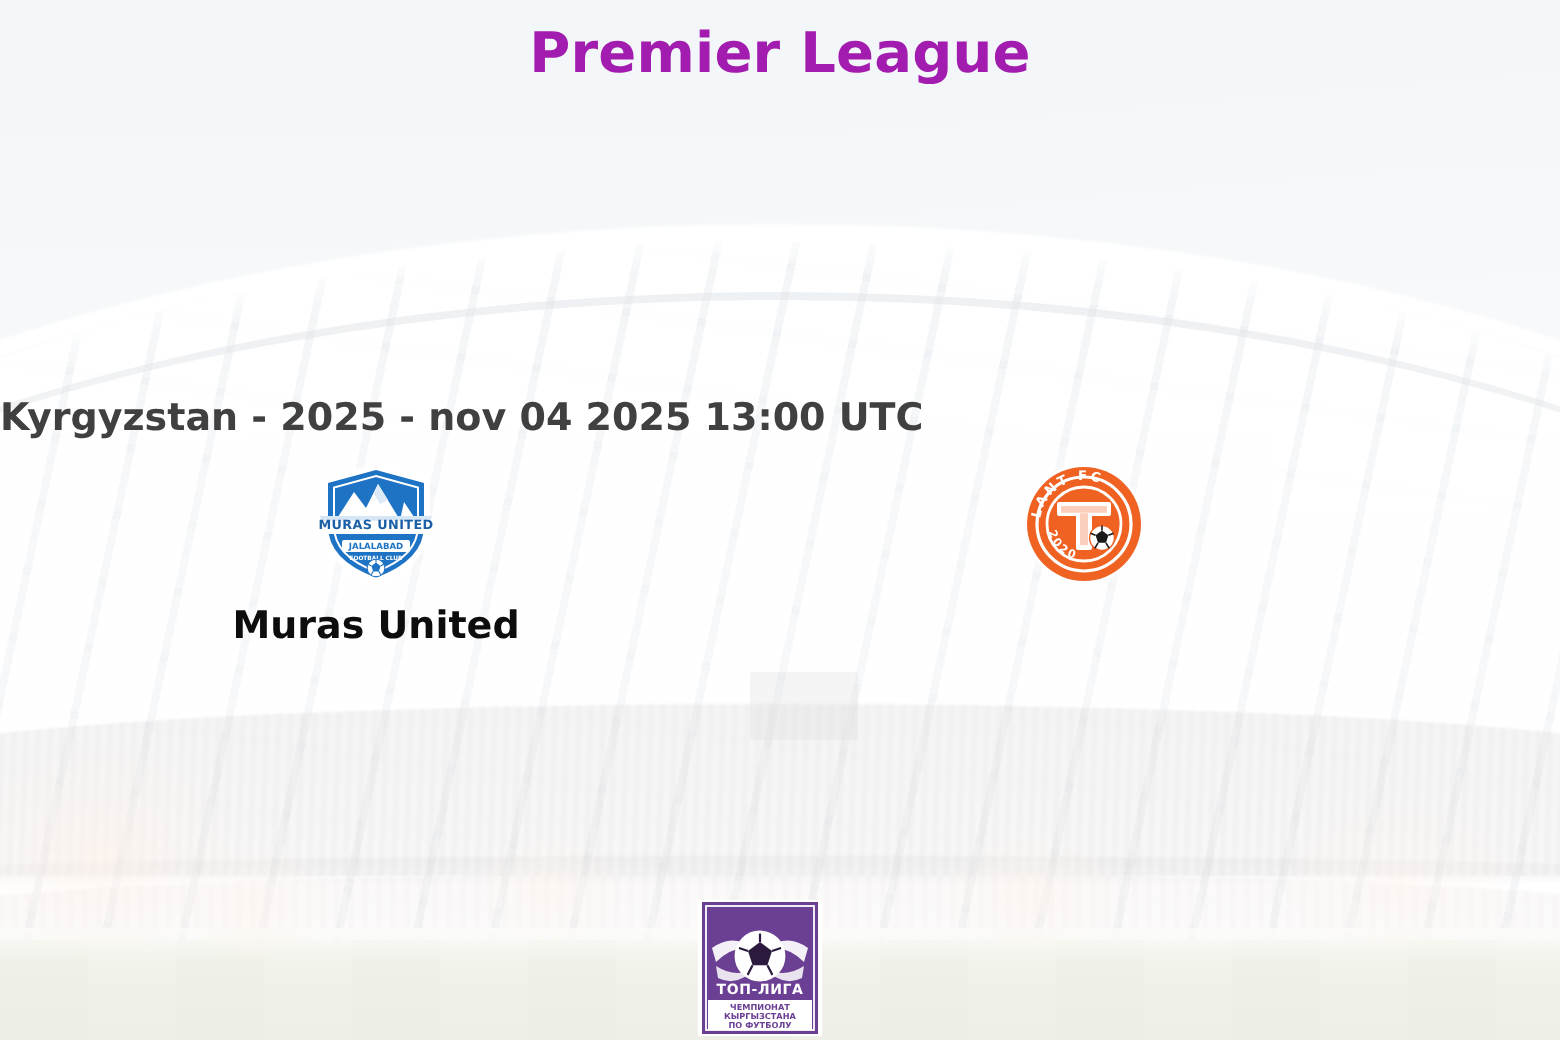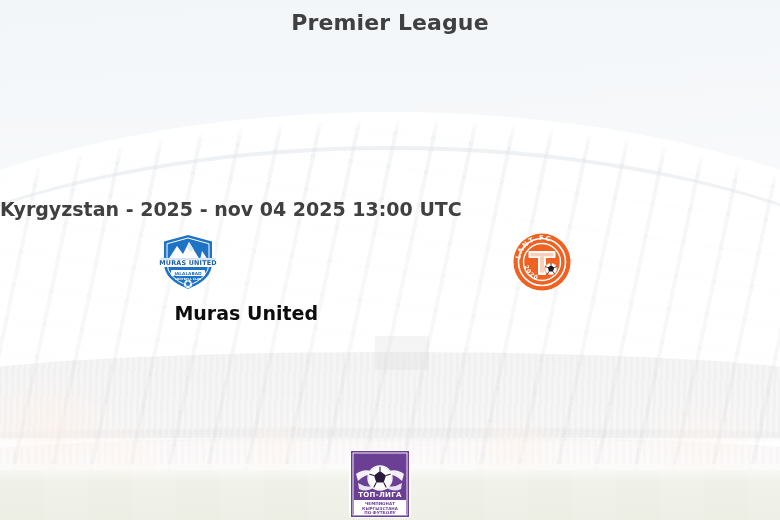--- a/index.html
+++ b/index.html
@@ -225,44 +225,44 @@
     left: 0; top: 0;
     width: 780px; height: 520px;
   }
 
   .league-title {
     position: absolute;
     left: 0;
     top: 10px;
     width: 780px;
     text-align: center;
-    font-size: 22px;
+    font-size: 28px;
     font-weight: bold;
-    color: #404040;
+    color: #a21caf;
     letter-spacing: 0.1px;
   }
 
   .meta-line {
     position: absolute;
     left: 0;
     top: 198px;
     width: 780px;
     text-align: left;
     font-size: 19px;
     font-weight: bold;
     color: #404040;
   }
 
   .team-block {
     position: absolute;
     top: 230px;
     width: 260px;
     text-align: center;
   }
-  .team-home { left: 58px; text-align: right; }
+  .team-home { left: 58px; }
   .team-away { left: 412px; }
 
   .crest-slot {
     height: 64px;
     display: flex;
     align-items: center;
     justify-content: center;
   }
 
   .team-name {

